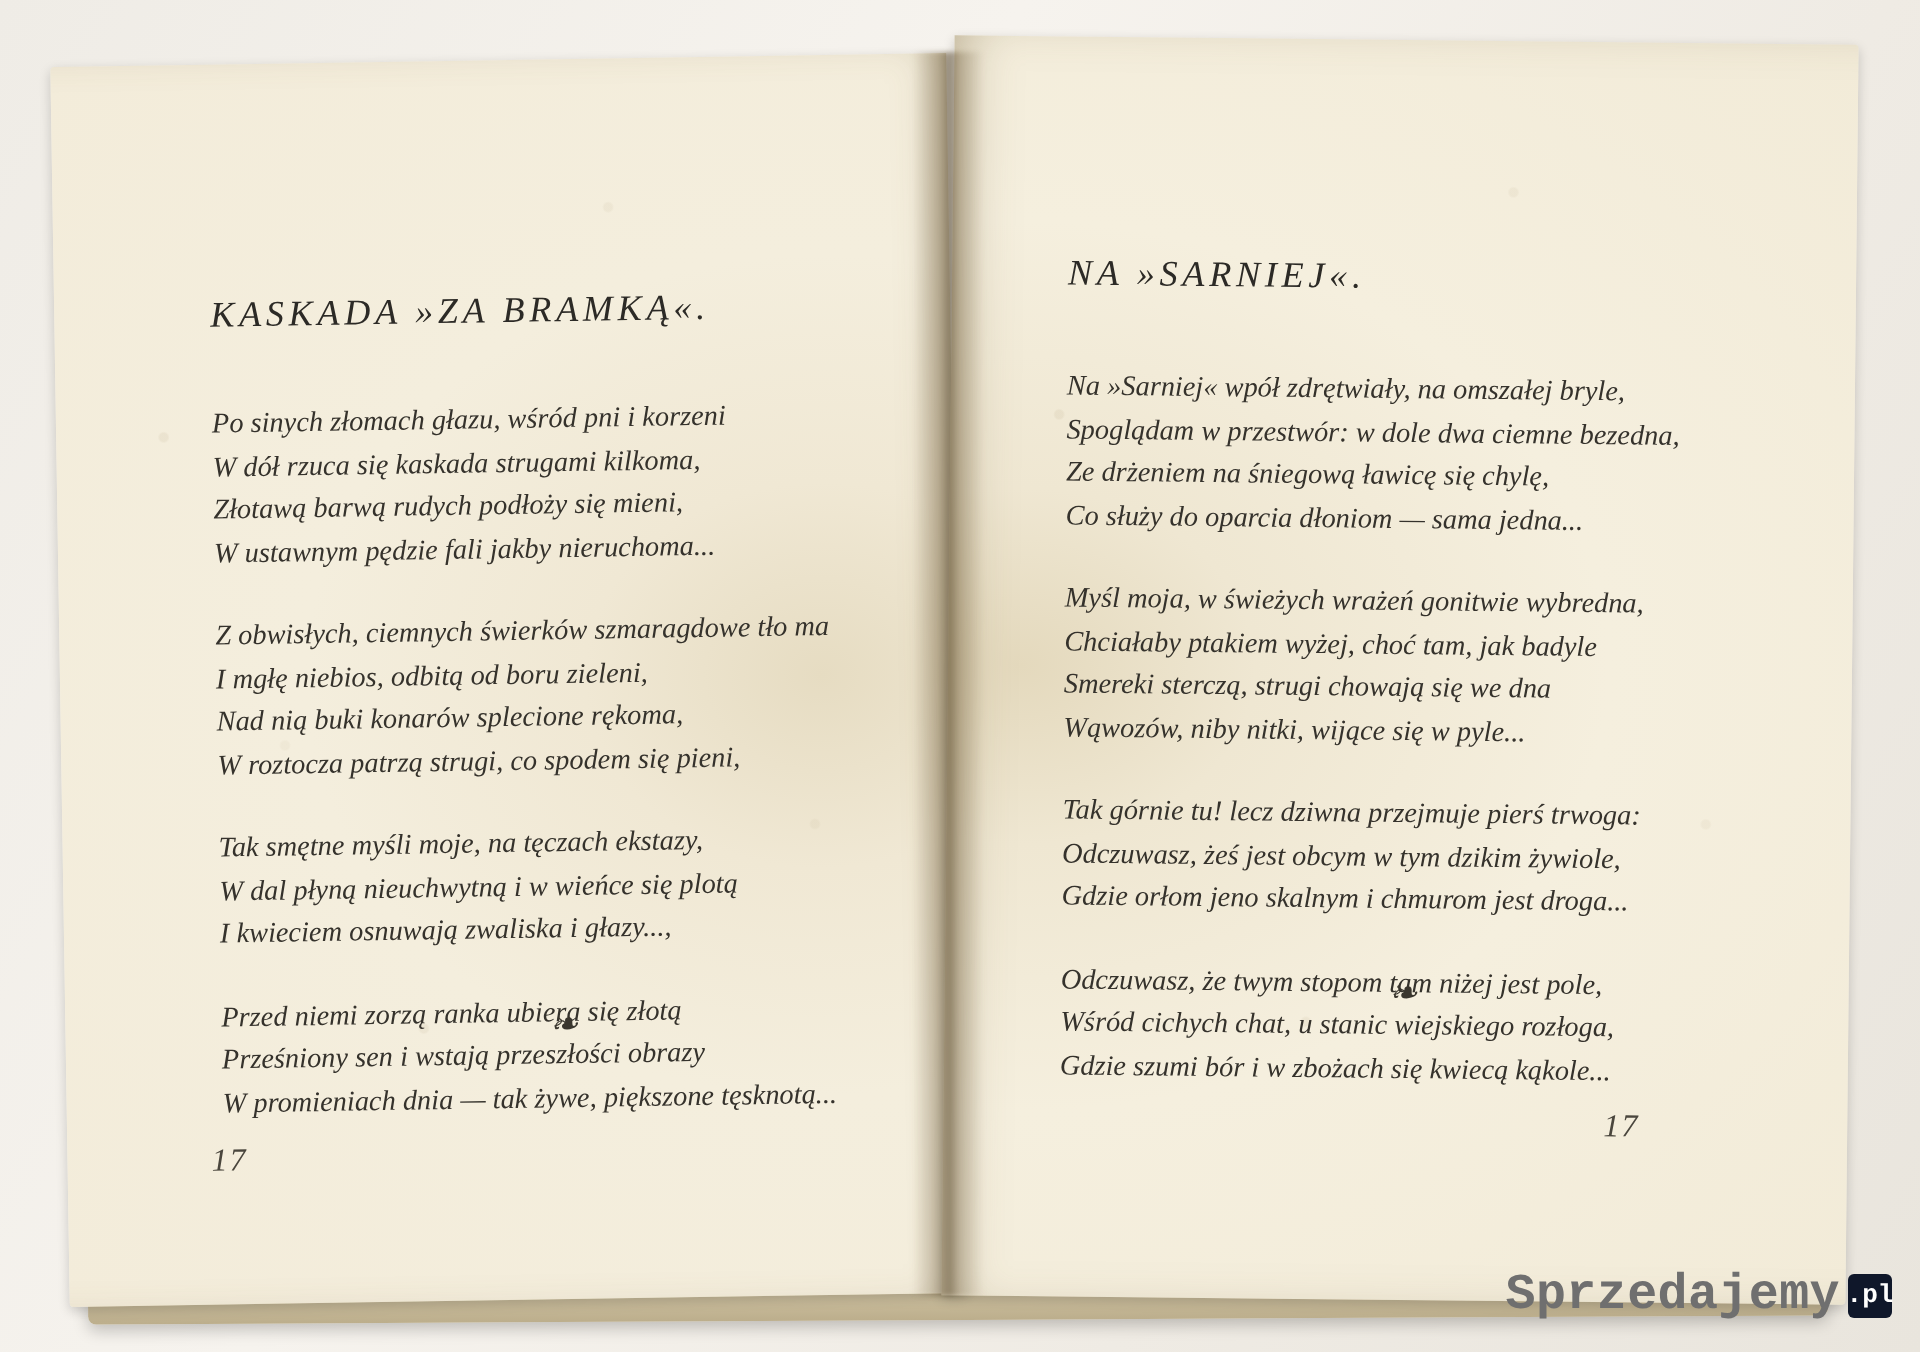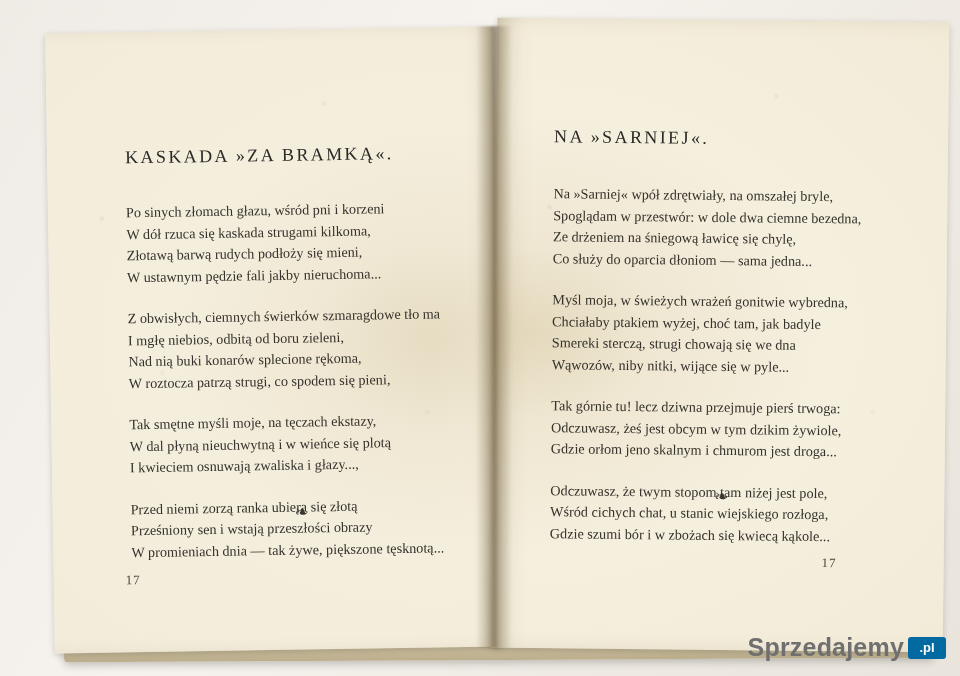--- a/index.html
+++ b/index.html
@@ -24,24 +24,25 @@
   .photo-bg {
     position: absolute;
     inset: 0;
     background:
       linear-gradient(120deg, #efece6 0%, #f6f3ee 38%, #efebe4 70%, #e9e5dd 100%);
   }
 
   
   .book {
     position: absolute;
-    left: 24px;
+    left: 4px;
     top: 8px;
     width: 924px;
     height: 660px;
+    font-style: italic;
   }
 
   .page {
     position: absolute;
     top: 0;
     background: #f3ecd9;
   }
 
   
   .page-left {
@@ -137,21 +138,21 @@
     font-size: 17px;
     color: #3a362e;
     letter-spacing: 1px;
   }
   .orn-left  { left: 242px; top: 472px; }
   .orn-right { left: 222px; top: 466px; }
 
   .folio {
     position: absolute;
     font-family: "Liberation Serif", serif;
-    font-size: 13px;
+    font-size: 16px;
     color: #4a463d;
     letter-spacing: 1px;
   }
   .folio-left  { left: 72px;  top: 540px; }
   .folio-right { left: 330px; top: 534px; }
 
   
   .speckle {
     position: absolute;
     inset: 0;
@@ -164,35 +165,35 @@
       radial-gradient(circle at 25% 55%, rgba(160,140,100,0.06) 0 2px, transparent 3px);
   }
 
   
   .watermark {
     position: absolute;
     right: 14px;
     bottom: 14px;
     display: flex;
     align-items: center;
-    font-family: Liberation Sans, sans-serif;
+    font-family: Liberation Mono, monospace;
     font-size: 25px;
     font-weight: bold;
     color: #6f6f6f;
     letter-spacing: 0.2px;
   }
   .watermark .wm-badge {
     display: inline-flex;
     align-items: center;
     justify-content: center;
     margin-left: 4px;
-    width: 38px;
+    width: 22px;
     height: 22px;
     border-radius: 3px;
-    background: #0369a1;
+    background: #0f172a;
     color: #ffffff;
     font-size: 13px;
     font-weight: bold;
     letter-spacing: 0;
   }
 </style>
 </head>
 <body>
 
 <div class="scene">

